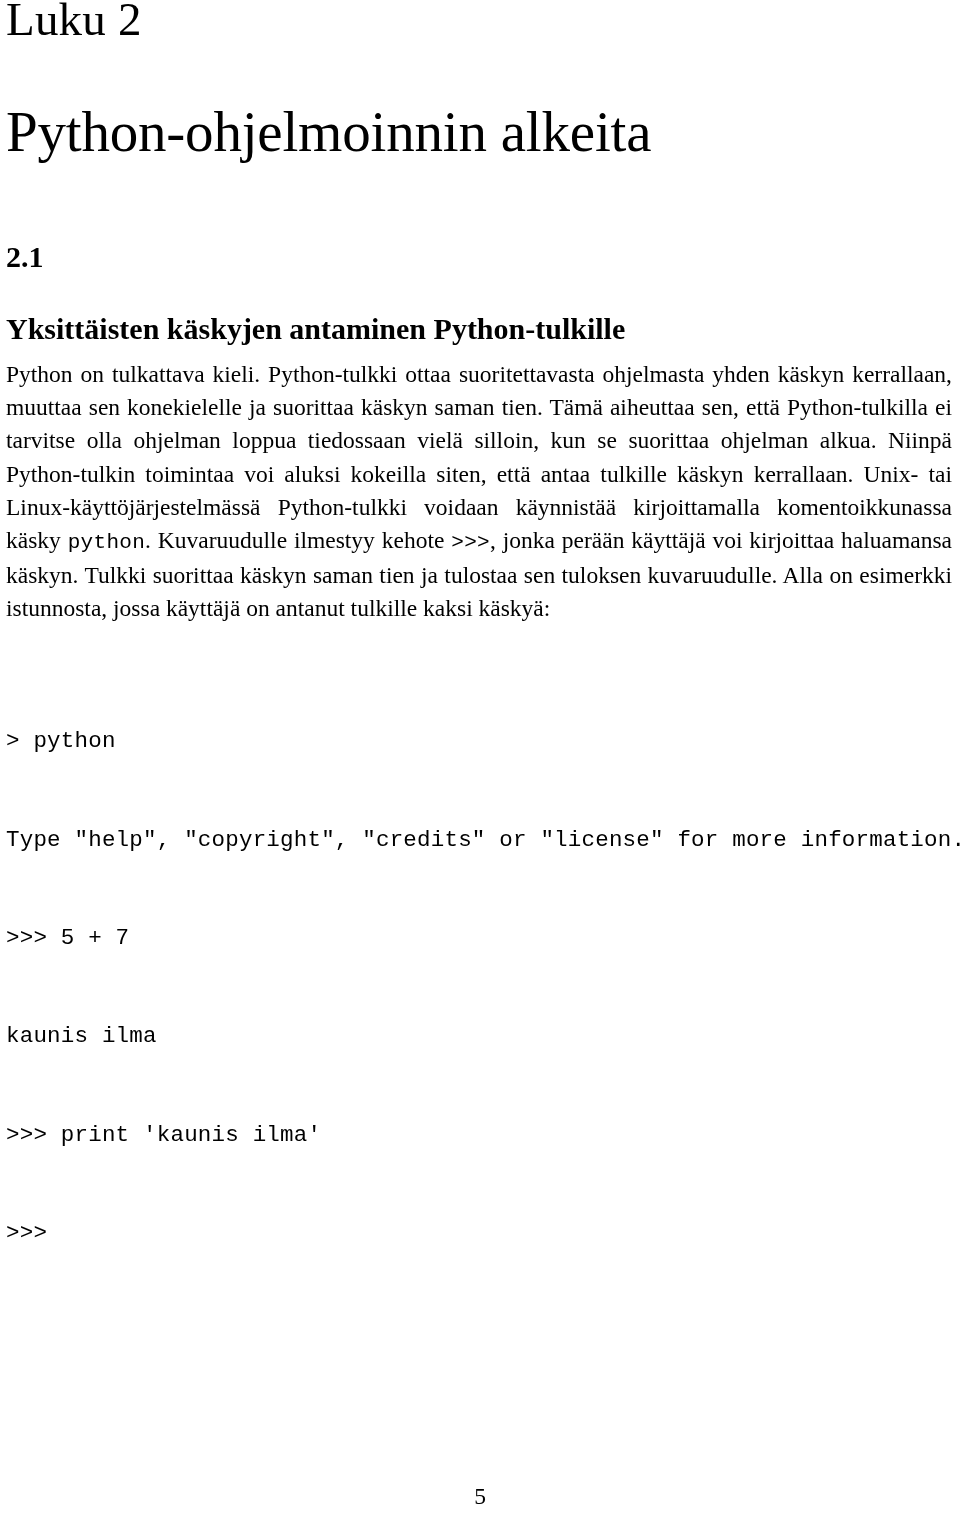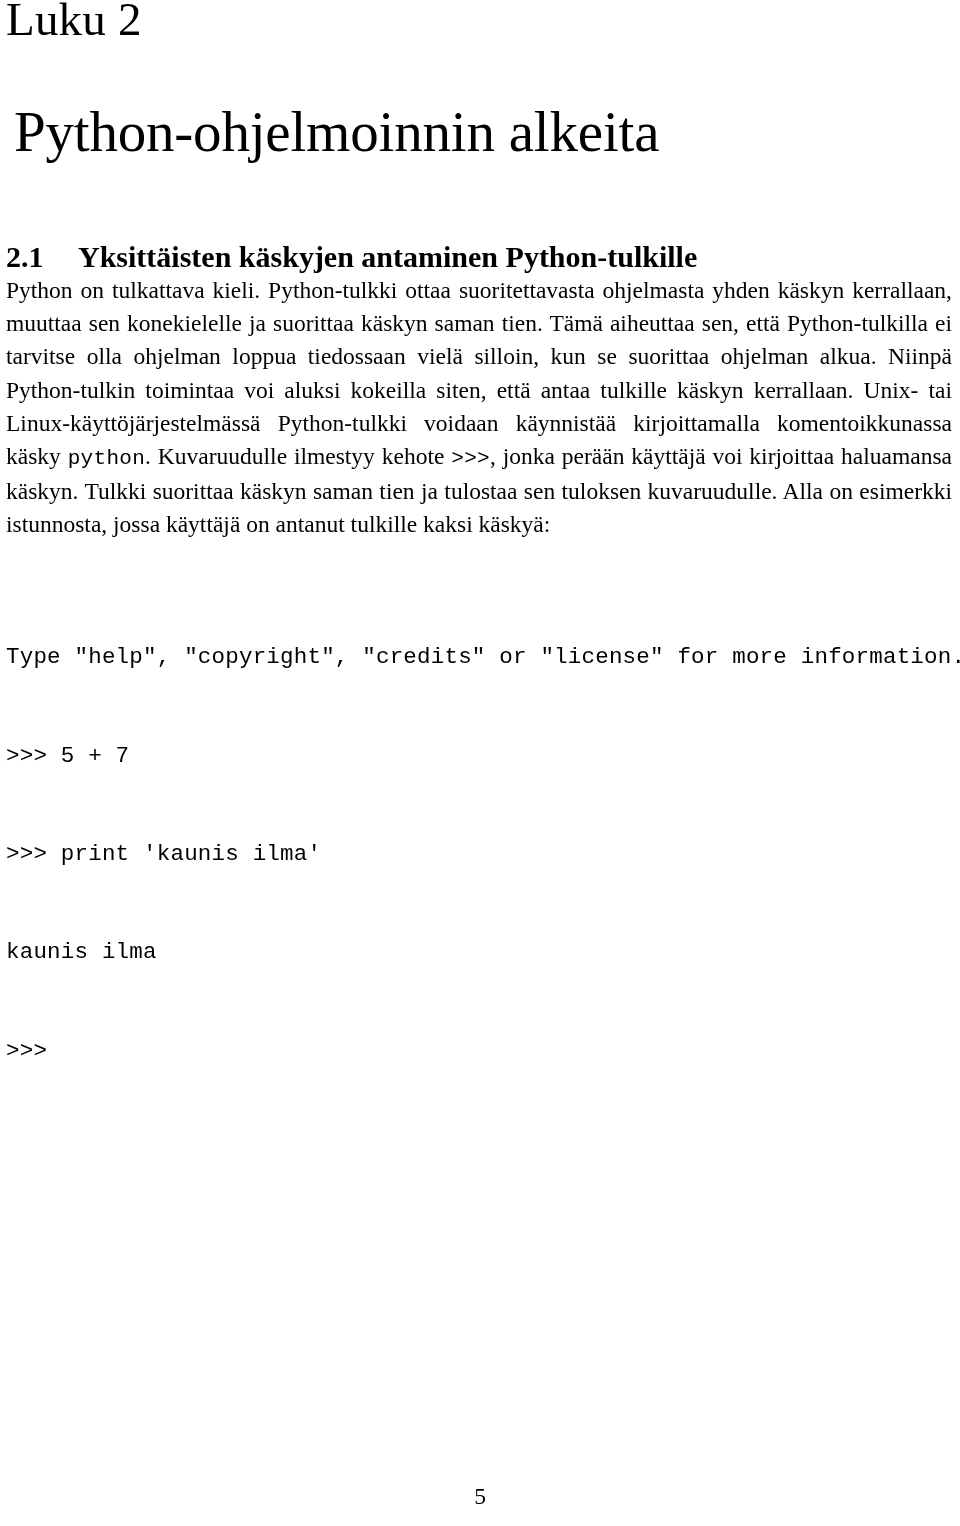--- a/index.html
+++ b/index.html
@@ -30,32 +30,33 @@
     line-height: 50px;
     letter-spacing: 0.2px;
     margin: -6px 0 0 0;
     font-weight: normal;
   }
 
   .chapter-title {
     font-size: 57px;
     line-height: 62px;
     font-weight: normal;
-    margin: 57px 0 0 8px;
+    margin: 57px 0 0 0;
     letter-spacing: -0.2px;
   }
 
   
   .section-heading {
-    margin: 77px 0 0 0;
+    margin: 77px 0 12px 0;
     font-size: 30px;
     line-height: 34px;
     font-weight: bold;
     display: flex;
     align-items: baseline;
+    flex-direction: column;
   }
   .section-number {
     width: 72px;
     flex: 0 0 72px;
   }
   .section-title {
     flex: 1 1 auto;
   }
 
   
@@ -106,23 +107,24 @@
   <h1 class="chapter-title">Python-ohjelmoinnin alkeita</h1>
 
   <h2 class="section-heading">
     <span class="section-number">2.1</span>
     <span class="section-title">Yksittäisten käskyjen antaminen Python-tulkille</span>
   </h2>
 
   <p class="body-par" id="par-intro"><span>Python on tulkattava kieli. Python-tulkki ottaa suoritettavasta ohjelmasta yhden käskyn kerrallaan, muuttaa sen konekielelle ja suorittaa käskyn saman tien. Tämä aiheuttaa sen, että Python-tulkilla ei tarvitse olla ohjelman loppua tiedossaan vielä silloin, kun se suorittaa ohjelman alkua. Niinpä Python-tulkin toimintaa voi aluksi kokeilla siten, että antaa tulkille käskyn kerrallaan. Unix- tai Linux-käyttöjärjestelmässä Python-tulkki voidaan käynnistää kirjoittamalla komentoikkunassa käsky </span><code>python</code><span>. Kuvaruudulle ilmestyy kehote </span><code>&gt;&gt;&gt;</code><span>, jonka perään käyttäjä voi kirjoittaa haluamansa käskyn. Tulkki suorittaa käskyn saman tien ja tulostaa sen tuloksen kuvaruudulle. Alla on esimerkki istunnosta, jossa käyttäjä on antanut tulkille kaksi käskyä:</span></p>
 
   <div class="code-block">
+    <div class="code-line">&gt; python</div>
     <div class="code-line">Type "help", "copyright", "credits" or "license" for more information.</div>
     <div class="code-line">&gt;&gt;&gt; 5 + 7</div>
+    <div class="code-line">kaunis ilma</div>
     <div class="code-line">&gt;&gt;&gt; print 'kaunis ilma'</div>
-    <div class="code-line">kaunis ilma</div>
     <div class="code-line">&gt;&gt;&gt;</div>
     
   </div>
 
   <div class="page-number">5</div>
 
 </div>
 
 </body></html>

